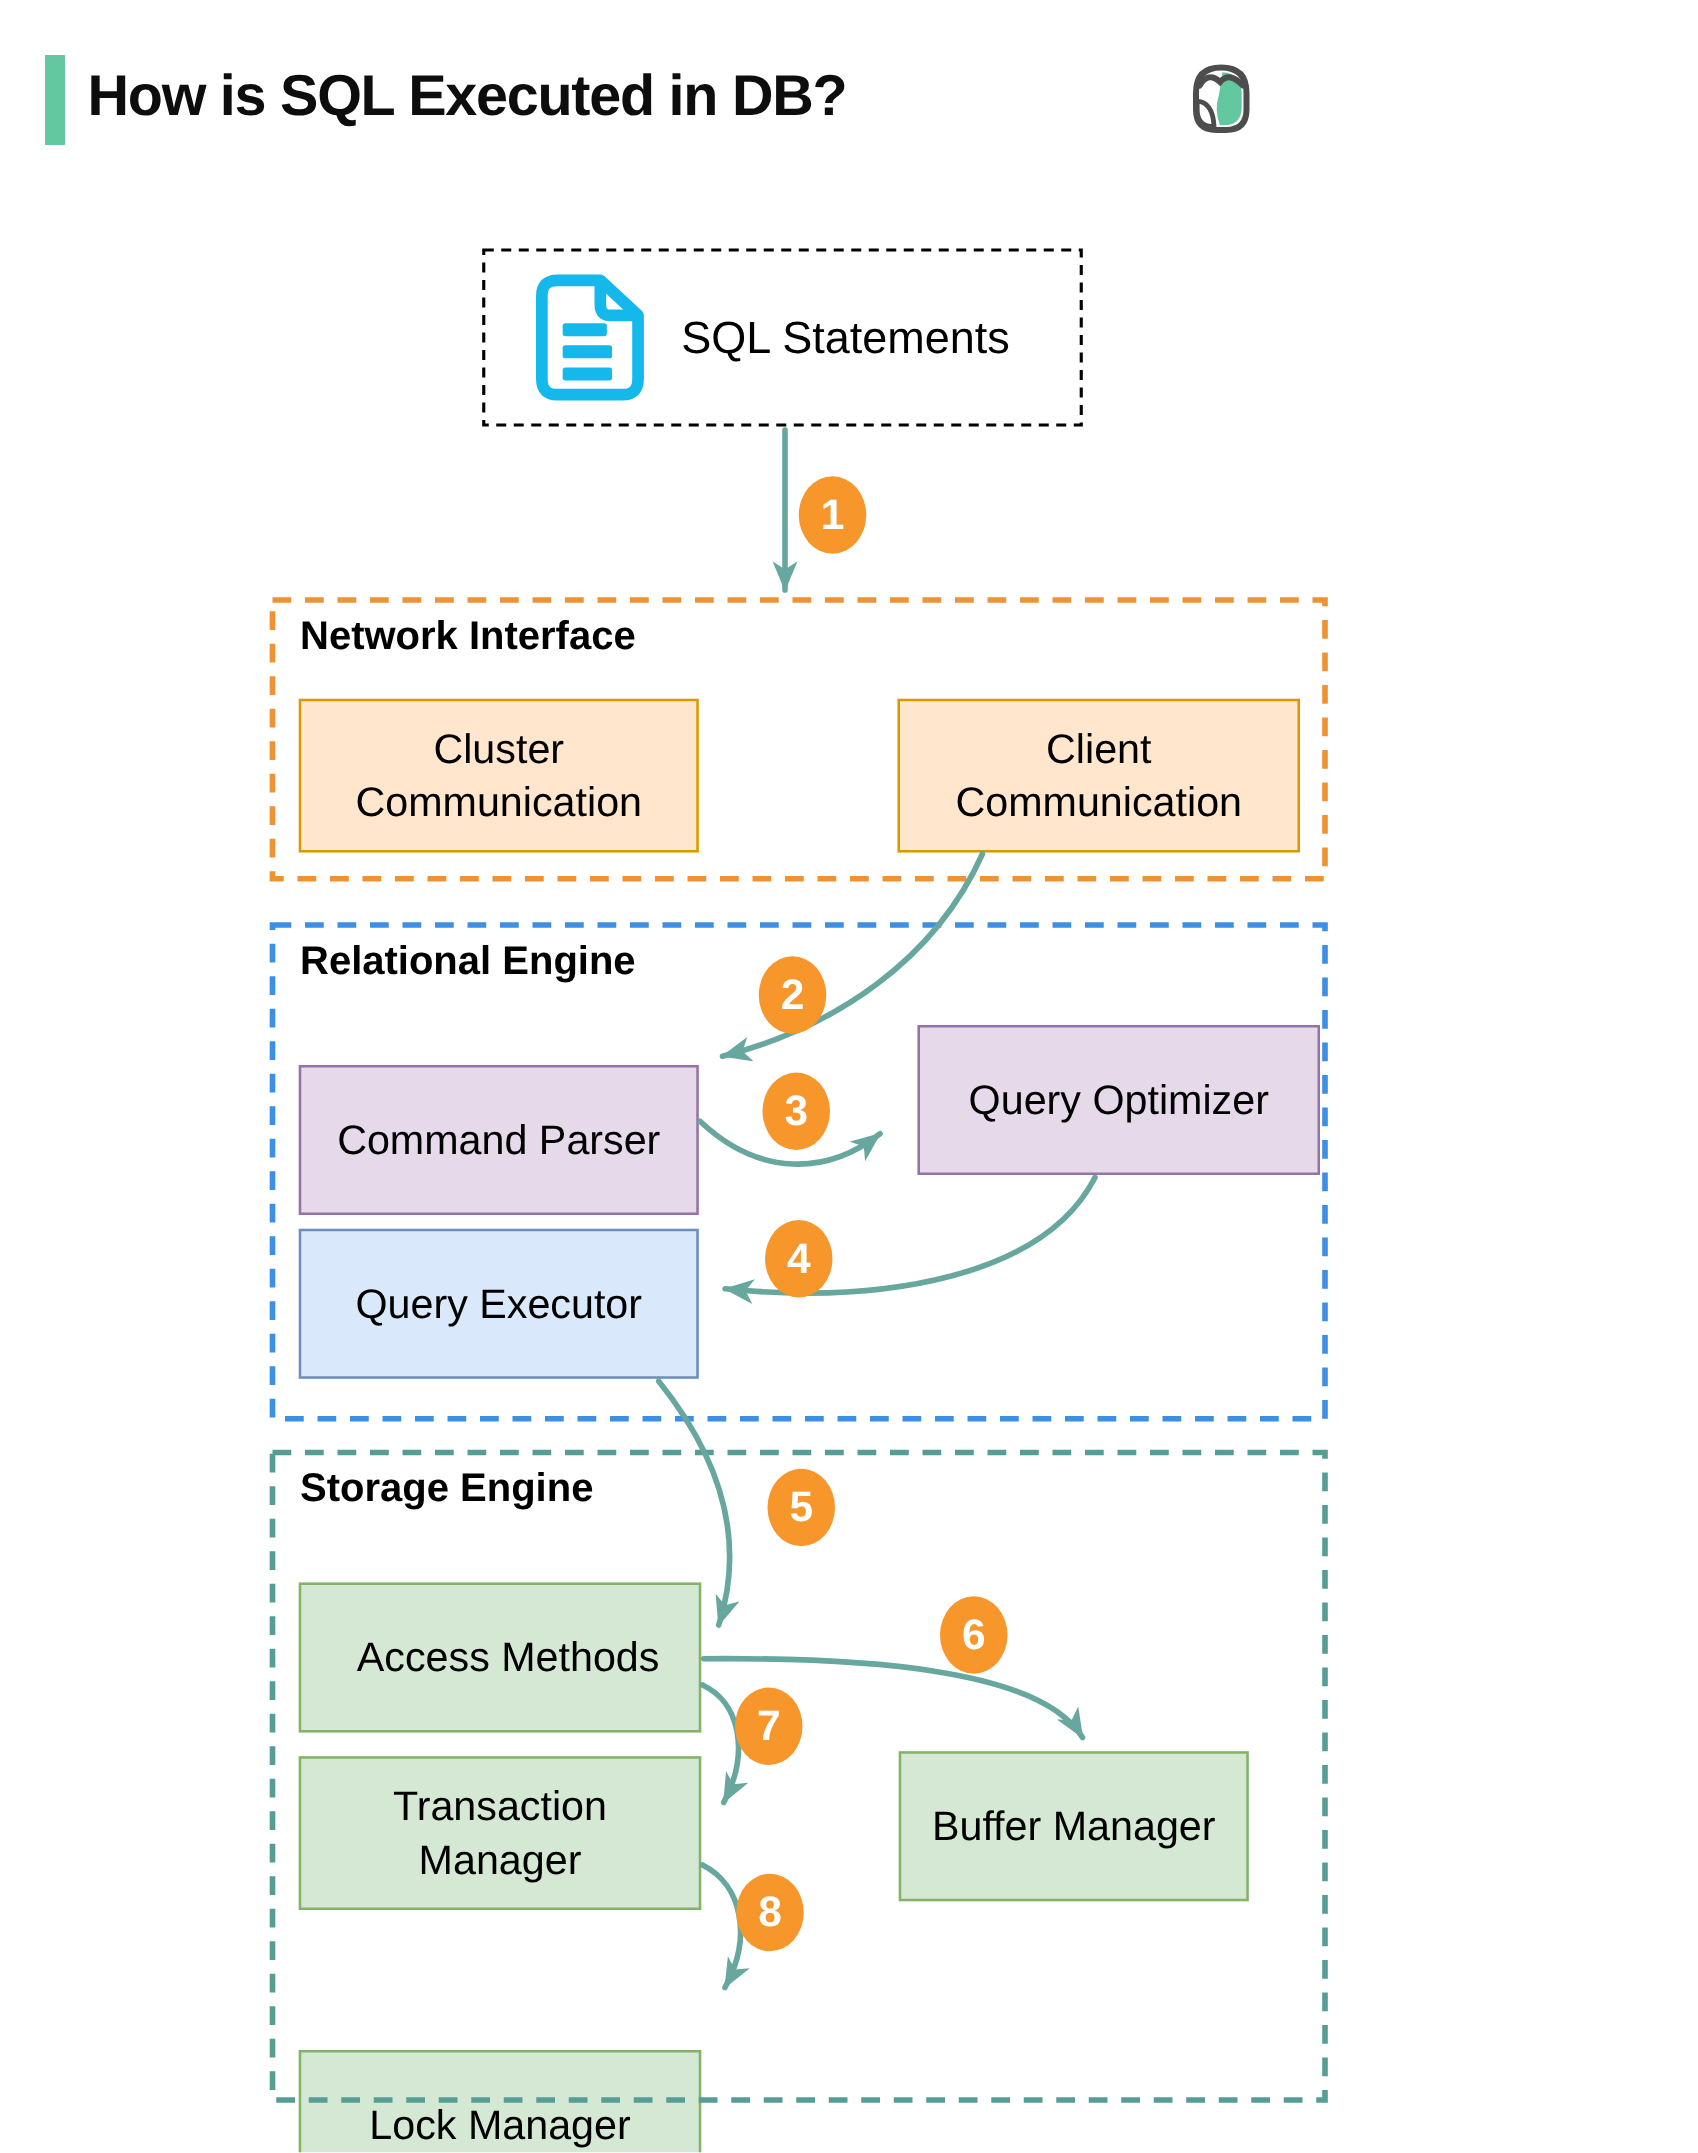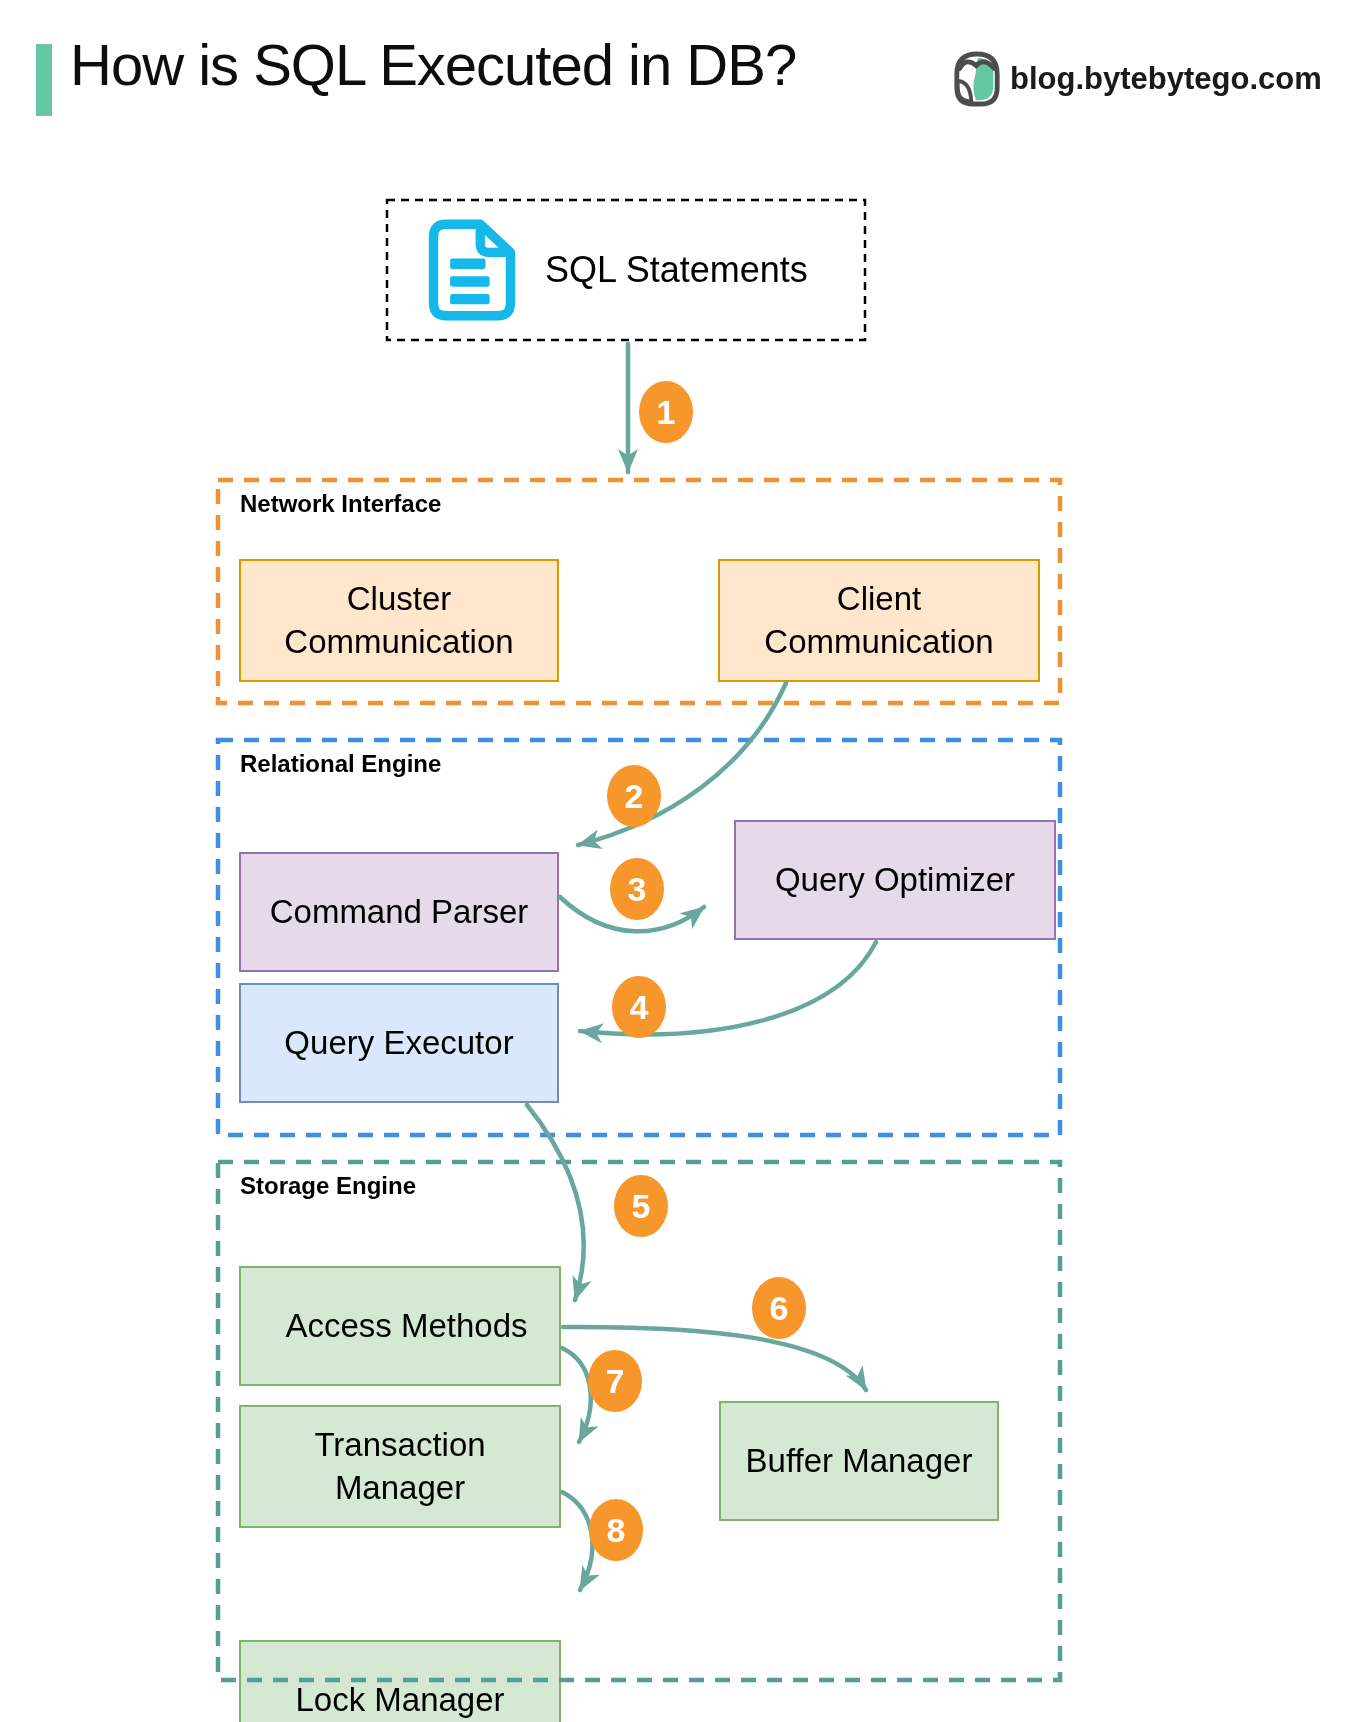--- a/index.html
+++ b/index.html
@@ -3,28 +3,28 @@
 <meta charset="utf-8">
 <style>
   html,body{margin:0;padding:0;background:#ffffff;}
   .canvas{
     position:relative;width:1358px;height:1722px;background:#ffffff;
     font-family:"Liberation Sans", sans-serif;color:#000;overflow:hidden;
   }
   .abs{position:absolute;}
   
   .accent-bar{left:36px;top:44px;width:16px;height:72px;background:#63C7A0;}
-  .page-title{left:70px;top:24px;height:80px;display:flex;align-items:center;
-    font-size:58px;font-weight:normal;letter-spacing:-1px;color:#0d0d0d;white-space:nowrap;}
+  .page-title{left:70px;top:36px;height:80px;display:flex;align-items:center;
+    font-size:46px;font-weight:bold;letter-spacing:-1px;color:#0d0d0d;white-space:nowrap;}
   .brand{left:952px;top:46px;height:66px;display:flex;align-items:center;gap:8px;}
   .brand-text{font-size:31px;font-weight:bold;color:#1a1a1a;letter-spacing:0;}
   
   svg.overlay{left:0;top:0;width:1358px;height:1722px;pointer-events:none;}
   
-  .section-label{font-size:24px;font-weight:bold;color:#000;white-space:nowrap;}
+  .section-label{font-size:32px;font-weight:bold;color:#000;white-space:nowrap;}
   .lbl-ni{left:240px;top:490px;}
   .lbl-re{left:240px;top:750px;}
   .lbl-se{left:240px;top:1172px;}
   
   .node{box-sizing:border-box;display:flex;align-items:center;justify-content:center;
     text-align:center;font-size:33px;line-height:1.28;border:2px solid #a3a3a3;padding:4px 14px;}
   .node-orange{background:#FFE6CC;border-color:#D79B00;}
   .node-purple{background:#E5D9EA;border-color:#9673A6;}
   .node-blue{background:#DAE8FC;border-color:#6C8EBF;}
   .node-green{background:#D5E8D4;border-color:#82B366;}
@@ -63,21 +63,20 @@
   <div class="abs page-title">How is SQL Executed in DB?</div>
   <div class="abs brand">
     <span style="display:inline-block;width:50px;height:62px;">
       <svg viewBox="0 0 52 62" width="50" height="62">
         <path d="M26 5 Q47 5 47 26 V40 Q47 57 30 57 H22 Q5 57 5 40 V26 Q5 5 26 5 Z" fill="#ffffff" stroke="#4d4d4d" stroke-width="5" stroke-linejoin="round"></path>
         <path d="M27 9 Q43 10 43 26 V38 Q43 53 28 53 H25 Q20 40 24 28 Q26 16 27 9 Z" fill="#63C7A0"></path>
         <path d="M8 20 Q15 8 25 17 Q33 8 44 20" fill="none" stroke="#4d4d4d" stroke-width="5" stroke-linecap="round"></path>
         <path d="M6 33 Q19 34 20 54 H17 Q6 53 6 40 Z" fill="#ffffff" stroke="#4d4d4d" stroke-width="4"></path>
       </svg>
     </span>
-    <span class="brand-text">blog.bytebytego.com</span>
   </div>
 
   <div class="abs node node-orange b-cluster">
     <span>Cluster Communication</span>
   </div>
   <div class="abs node node-orange b-client">
     <span>Client Communication</span>
   </div>
   <div class="abs node node-purple b-parser">
     <span>Command Parser</span>

